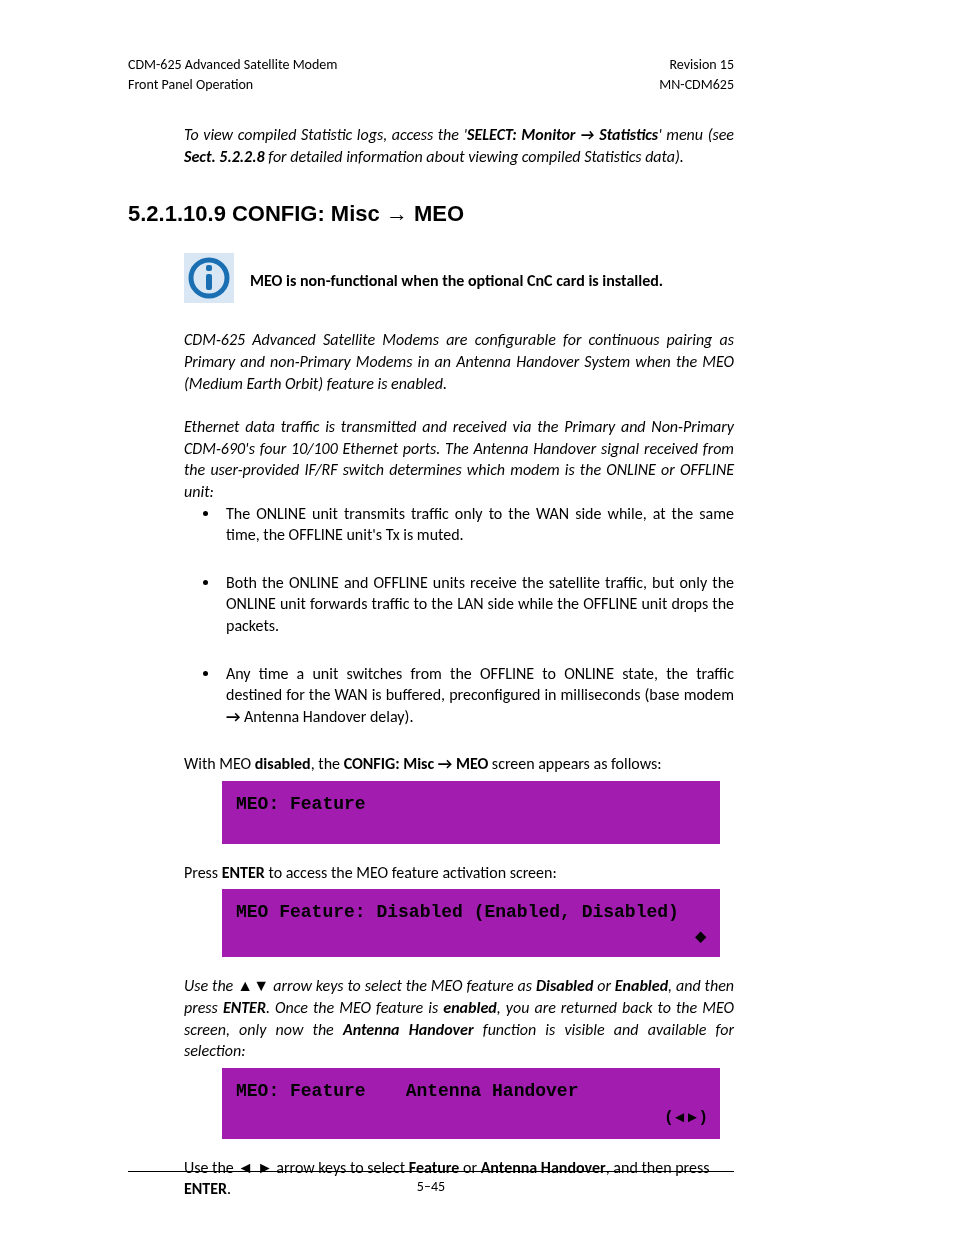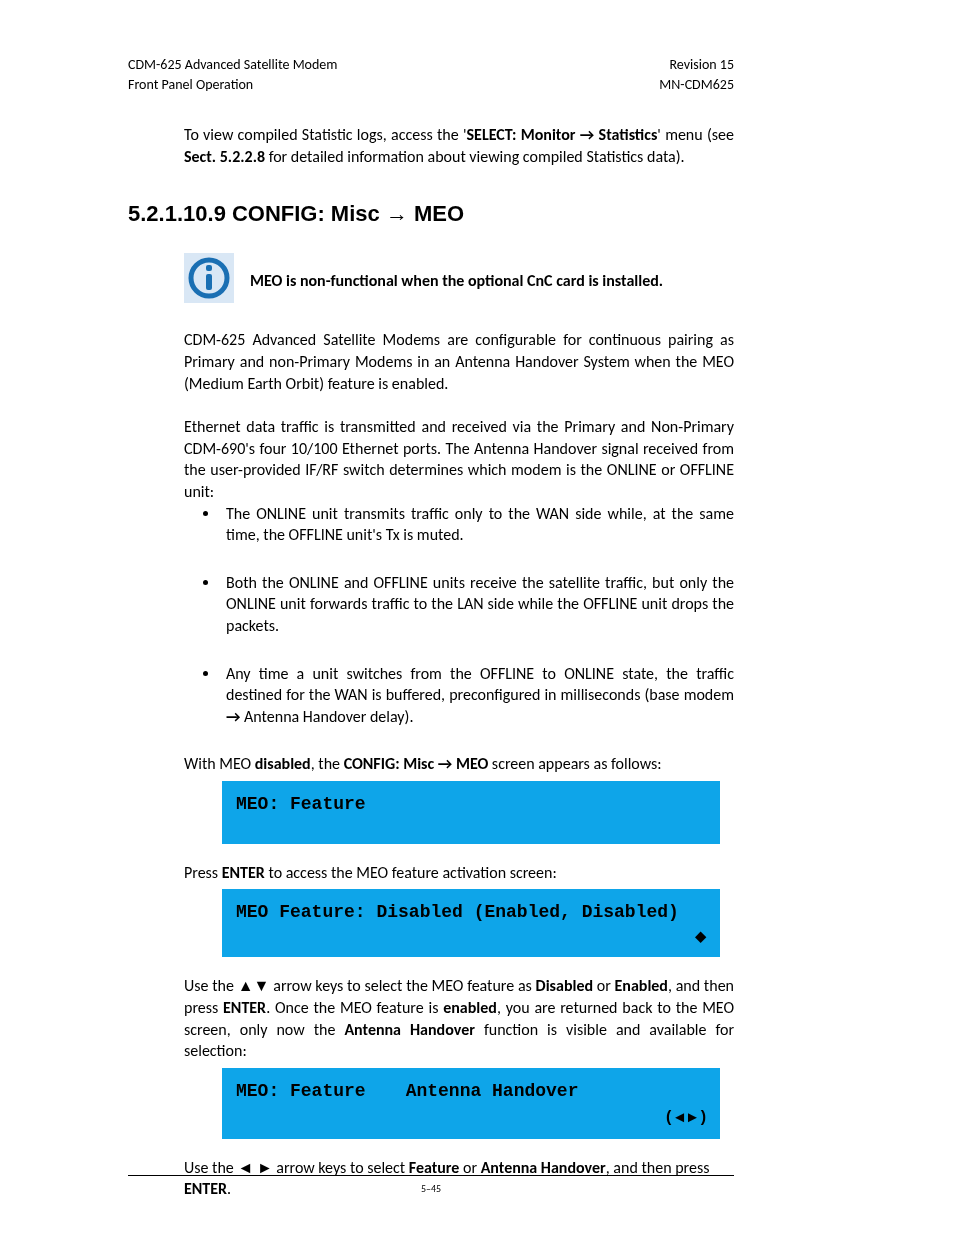--- a/index.html
+++ b/index.html
@@ -24,20 +24,21 @@
   }
   .body {
     margin-top: 30px;
     font-size: 16px;
   }
   .para {
     line-height: 1.35;
   }
   .justify {
     text-align: justify;
+    font-style: italic;
   }
   .indent1 {
     margin-left: 56px;
   }
   .section-heading {
     margin-top: 34px;
     font-family: Arial, Helvetica, sans-serif;
     font-size: 22px;
     font-weight: bold;
   }
@@ -66,21 +67,21 @@
   .ul li {
     margin-bottom: 26px;
     line-height: 1.35;
     padding-left: 6px;
     text-align: justify;
   }
   .screen-box {
     margin-left: 94px;
     margin-top: 6px;
     margin-bottom: 18px;
-    background: #0ea5e9;
+    background: #a21caf;
     width: 498px;
     box-sizing: border-box;
     padding: 10px 14px 26px 14px;
     font-family: "Courier New", monospace;
     font-weight: bold;
     font-size: 18px;
     line-height: 1.5;
     position: relative;
     min-height: 54px;
   }
@@ -93,21 +94,21 @@
     font-family: sans-serif;
     font-size: 16px;
   }
   .footer {
     position: absolute;
     left: 128px;
     right: 108px;
     bottom: 40px;
     border-top: 1px solid #000;
     text-align: center;
-    font-size: 10px;
+    font-size: 14px;
     padding-top: 6px;
   }
   b { font-weight: bold; }
 </style>
 </head>
 <body>
 
 <div class="page">
 
   <div class="header-row">

